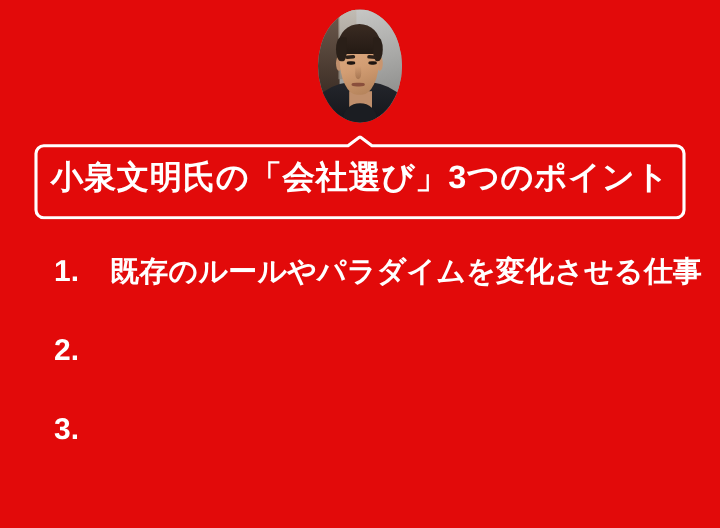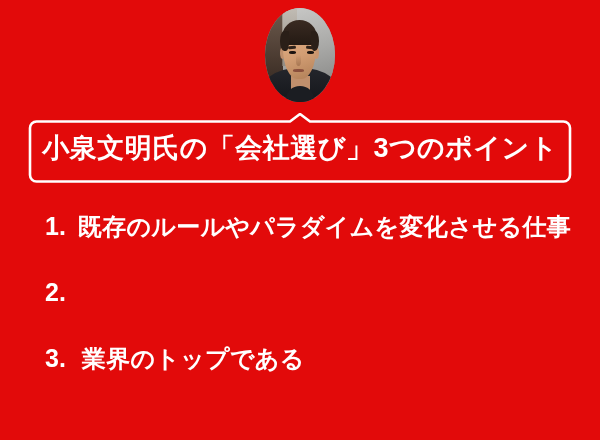--- a/index.html
+++ b/index.html
@@ -156,21 +156,21 @@
     font-size: 25px;
     font-weight: 700;
     line-height: 1;
     flex: 0 0 auto;
     letter-spacing: 0px;
   }
   .point-text {
     font-size: 24px;
     font-weight: 700;
     line-height: 1;
-    margin-left: 12px;
+    margin-left: 26px;
     letter-spacing: .3px;
     white-space: nowrap;
   }
   .point.wide .point-text { margin-left: 16px; }
 </style>
 </head>
 <body>
 
 <div id="card" style="background: rgb(226, 10, 10);">
 
@@ -214,17 +214,16 @@
       <span class="point-num">1.</span>
       <span class="point-text">既存のルールやパラダイムを変化させる仕事</span>
     </div>
 
     <div class="point">
       <span class="point-num">2.</span>
     </div>
 
     <div class="point wide">
       <span class="point-num">3.</span>
-      <span class="point-text">業界のトップである</span>
     </div>
 
   </div>
 </div>
 
 </body></html>

